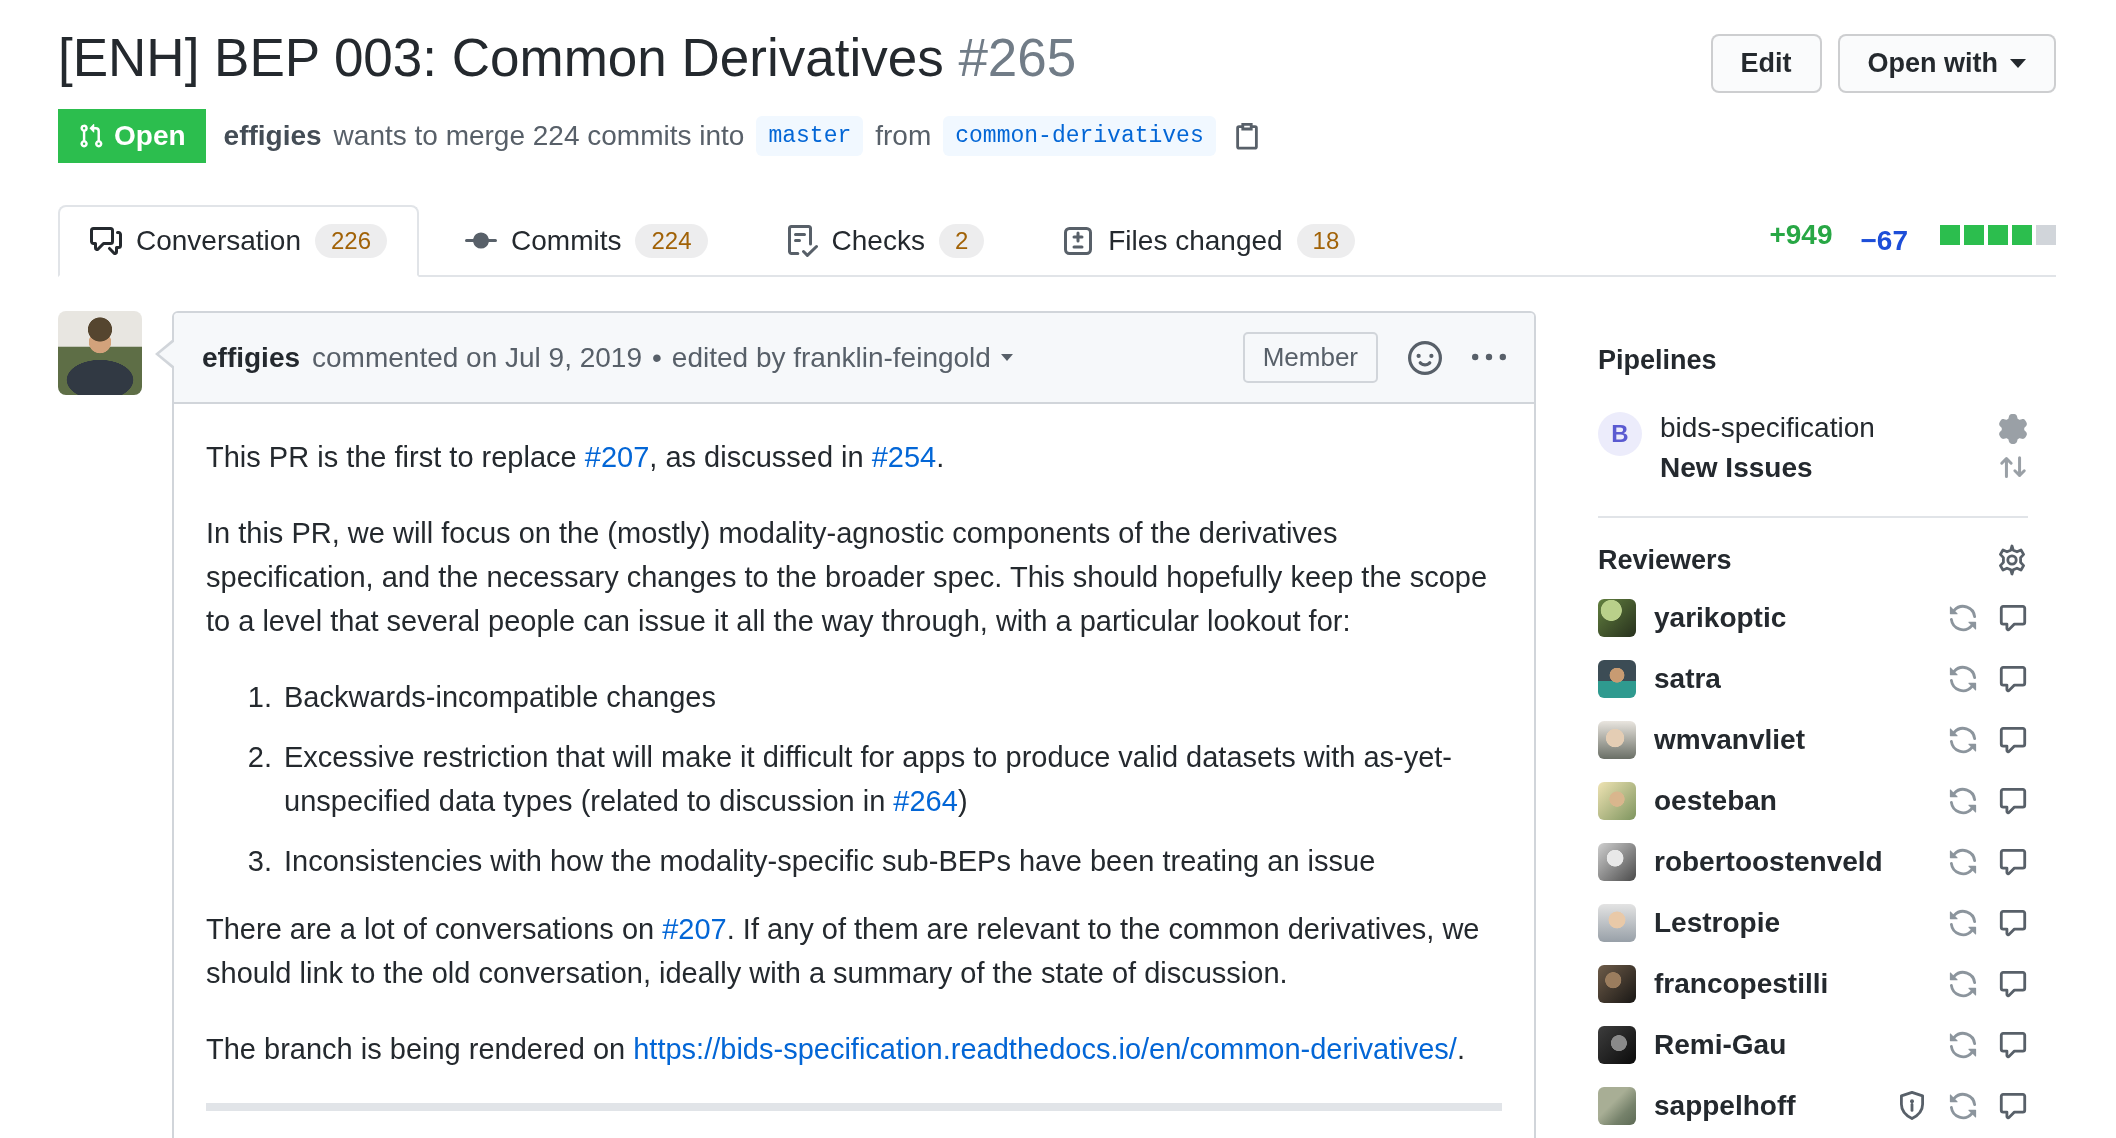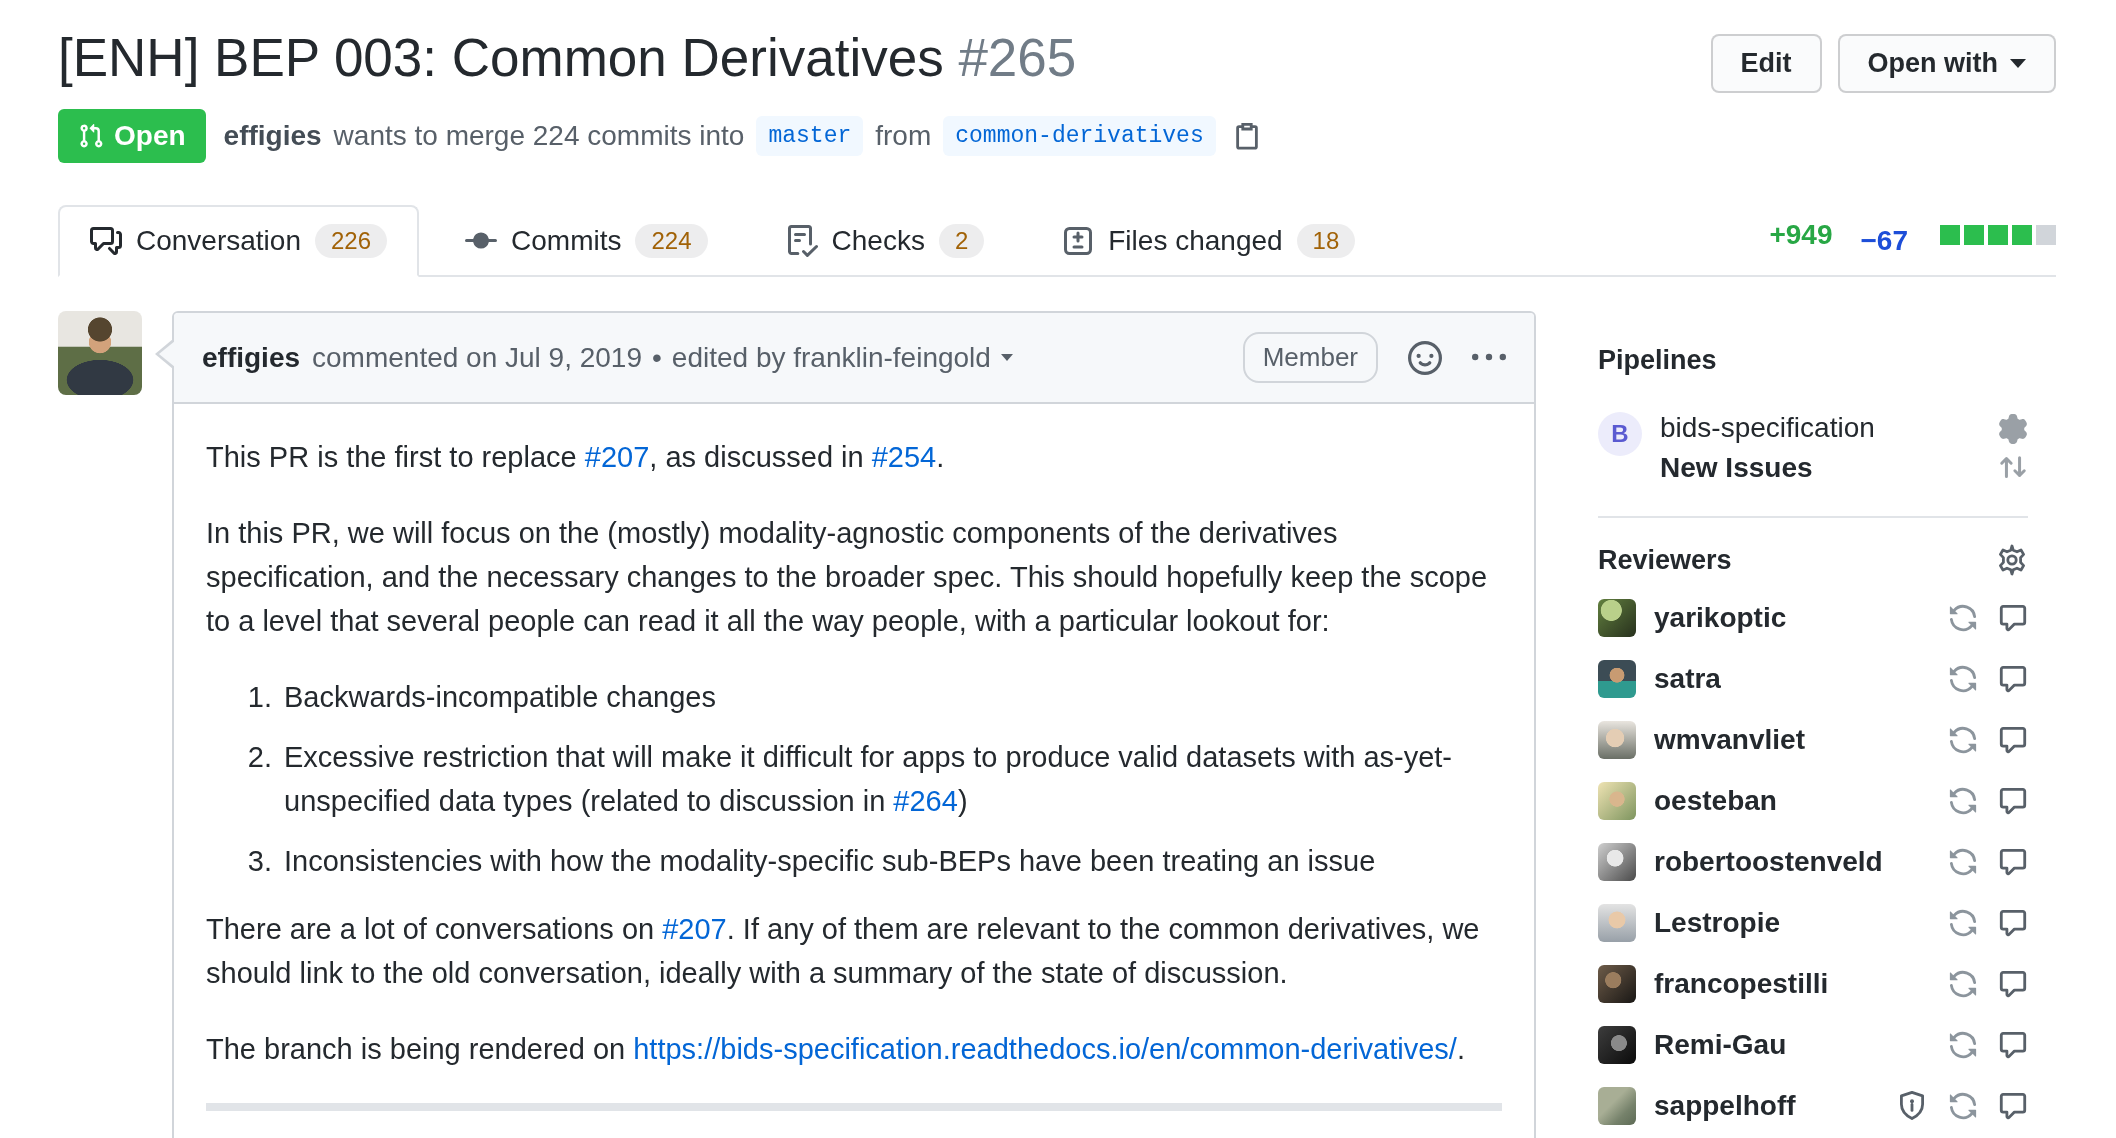--- a/index.html
+++ b/index.html
@@ -24,21 +24,21 @@
     display: inline-flex; align-items: center; gap: 12px; white-space: nowrap;
   }
   .caret-down {
     width: 0; height: 0; display: inline-block;
     border-left: 8px solid transparent; border-right: 8px solid transparent;
     border-top: 9px solid #24292e;
   }
   .meta-row { margin-top: 16px; display: flex; align-items: center; gap: 18px; }
   .state-badge {
     background: #2cbe4e; color: #fff; font-weight: 600; font-size: 28px;
-    border-radius: 6px; padding: 11px 20px; display: inline-flex; align-items: center; gap: 10px;
+    border-radius: 0; padding: 11px 20px; display: inline-flex; align-items: center; gap: 10px;
   }
   .meta-text { font-size: 28px; color: #586069; display: inline-flex; align-items: center; gap: 12px; flex-wrap: nowrap; }
   .meta-author { font-weight: 700; color: #444d56; }
   .branch-label {
     font-family: "Liberation Mono", "DejaVu Sans Mono", monospace;
     font-size: 23px; color: #0366d6; background: #f1f8ff;
     border-radius: 6px; padding: 7px 12px;
   }
   .copy-icon-btn { background: none; border: none; cursor: pointer; color: #586069; display: inline-flex; margin-left: 4px; }
 
@@ -102,21 +102,21 @@
     font-size: 28px; color: #586069;
   }
   .comment-author { font-weight: 700; color: #24292e; margin-right: 2px; }
   .edited-dropdown { display: inline-flex; align-items: center; gap: 10px; background: none; border: none; font: inherit; color: #586069; cursor: pointer; }
   .mini-caret {
     width: 0; height: 0; border-left: 6px solid transparent; border-right: 6px solid transparent;
     border-top: 7px solid #586069; display: inline-block;
   }
   .header-right { margin-left: auto; display: flex; align-items: center; gap: 30px; }
   .member-badge {
-    font-size: 26px; color: #586069; border: 2px solid #d1d5da; border-radius: 16px;
+    font-size: 26px; color: #586069; border: 2px solid #d1d5da; border-radius: 5px;
     padding: 8px 18px; background: transparent; white-space: nowrap;
   }
   .icon-btn { background: none; border: none; cursor: pointer; color: #586069; display: inline-flex; align-items: center; }
 
   .comment-body { padding: 31px 32px 32px; font-size: 29px; line-height: 44px; color: #24292e; }
   .comment-body p { margin: 0 0 32px; }
   .comment-body ol { margin: 32px 0 24px; padding-left: 74px; }
   .comment-body li { margin-bottom: 16px; padding-left: 4px; }
   .comment-body li:last-child { margin-bottom: 0; }
   a.link { color: #0366d6; text-decoration: none; cursor: pointer; }
@@ -320,21 +320,21 @@
             <button class="icon-btn">
               <svg width="34" height="34">
                   <use href="#i-kebab"></use>
                 </svg>
             </button>
           </span>
         </div>
 
         <div class="comment-body">
           <p>This PR is the first to replace <a class="link">#207</a>, as discussed in <a class="link">#254</a>.</p>
-          <p>In this PR, we will focus on the (mostly) modality-agnostic components of the derivatives specification, and the necessary changes to the broader spec. This should hopefully keep the scope to a level that several people can read it all the way people, with a particular lookout for:</p>
+          <p>In this PR, we will focus on the (mostly) modality-agnostic components of the derivatives specification, and the necessary changes to the broader spec. This should hopefully keep the scope to a level that several people can issue it all the way through, with a particular lookout for:</p>
           <ol>
             <li>Backwards-incompatible changes</li>
             <li>Excessive restriction that will make it difficult for apps to produce valid datasets with as-yet-unspecified data types (related to discussion in <a class="link">#264</a>)</li>
             <li>Inconsistencies with how the modality-specific sub-BEPs have been treating an issue</li>
           </ol>
           <p>There are a lot of conversations on <a class="link">#207</a>. If any of them are relevant to the common derivatives, we should link to the old conversation, ideally with a summary of the state of discussion.</p>
           <p>The branch is being rendered on <a class="link">https://bids-specification.readthedocs.io/en/common-derivatives/</a>.</p>
           <div class="md-hr"></div>
         </div>
       </div>

